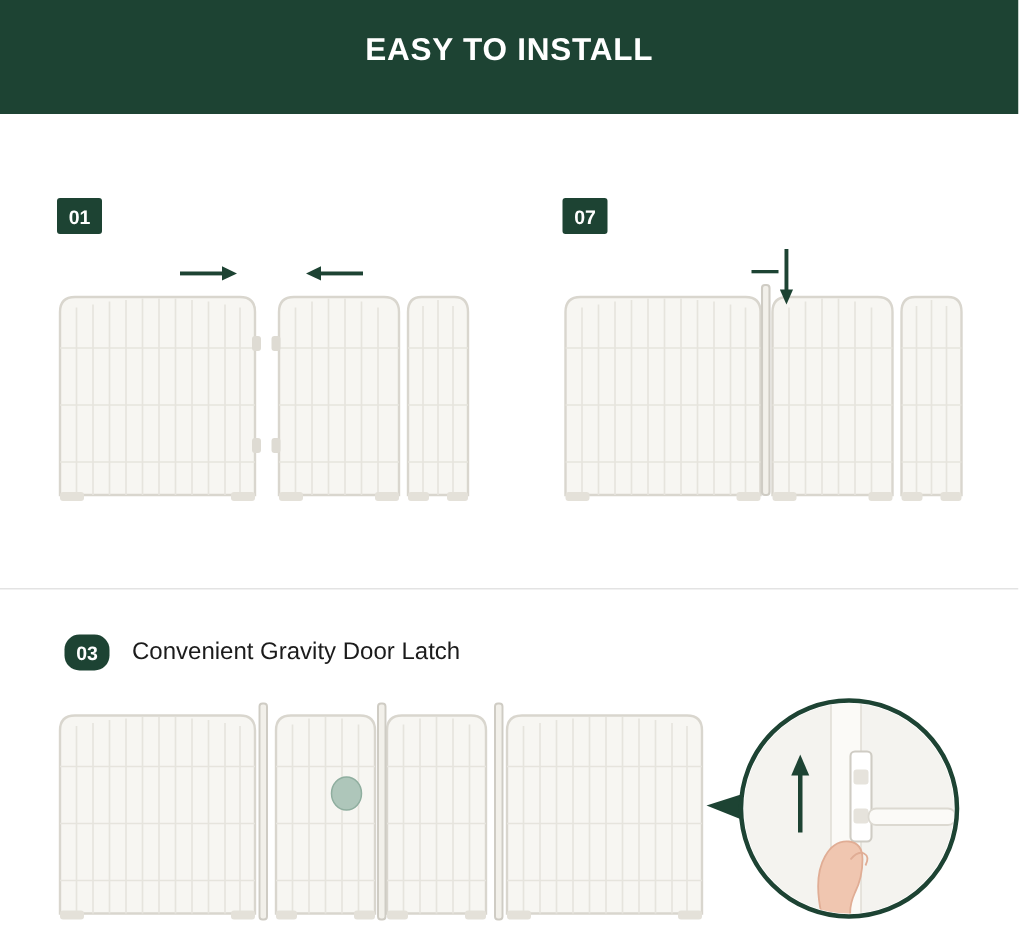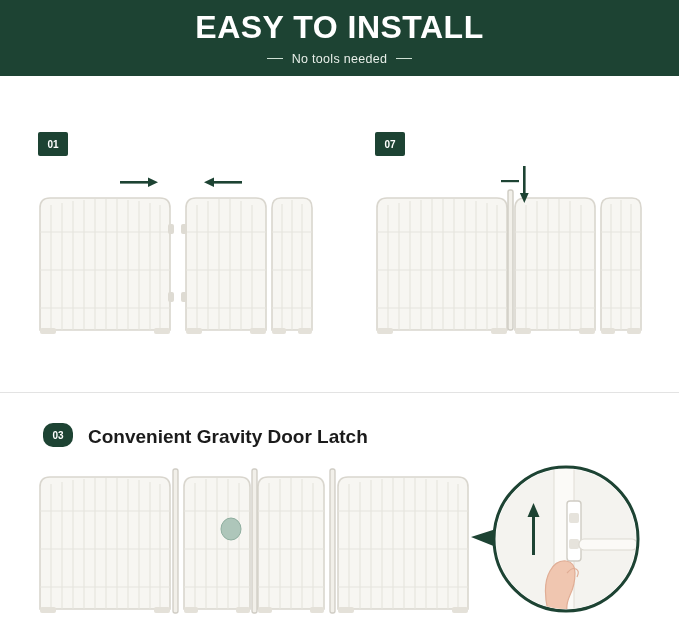--- a/index.html
+++ b/index.html
@@ -22,21 +22,21 @@
     width: 679px;
     height: 76px;
     background: #1d4333;
     display: flex;
     flex-direction: column;
     align-items: center;
     justify-content: center;
   }
   .banner-title {
     color: #ffffff;
-    font-size: 32px;
+    font-size: 21px;
     font-weight: bold;
     letter-spacing: 0.5px;
     line-height: 1;
     margin-bottom: 9px;
   }
   .banner-sub-row {
     display: flex;
     align-items: center;
     gap: 9px;
   }
@@ -52,31 +52,31 @@
     background: #cfe0d4;
   }
 
   
   .badge {
     position: absolute;
     width: 30px;
     height: 24px;
     background: #1d4333;
     color: #ffffff;
-    font-size: 10px;
+    font-size: 13px;
     font-weight: bold;
     display: flex;
     align-items: center;
     justify-content: center;
     border-radius: 2px;
   }
   .step-title {
     position: absolute;
-    font-size: 19px;
-    font-weight: bold;
+    font-size: 16px;
+    font-weight: normal;
     color: #1b1b1b;
   }
 
   
   .divider {
     position: absolute;
     left: 0;
     width: 679px;
     height: 1px;
     background: #e3e3e3;
@@ -85,25 +85,20 @@
   
   .art {
     position: absolute;
   }
 </style>
 </head>
 <body>
 
 <div class="banner">
   <div class="banner-title">EASY TO INSTALL</div>
-  <div class="banner-sub-row">
-    <span class="dash"></span>
-    <span class="banner-sub">No tools needed</span>
-    <span class="dash"></span>
-  </div>
 </div>
 
 <div class="badge" style="left:38px; top:132px;">01</div>
 
 <svg class="art" style="left:26px; top:160px;" width="310" height="190" viewBox="0 0 310 190">
 
   <g stroke="#d9d6ce" stroke-width="1.6" fill="#f7f6f2">
 
     <path d="M14,48 q0,-10 10,-10 h110 q10,0 10,10 v122 h-130 z"></path>
 

